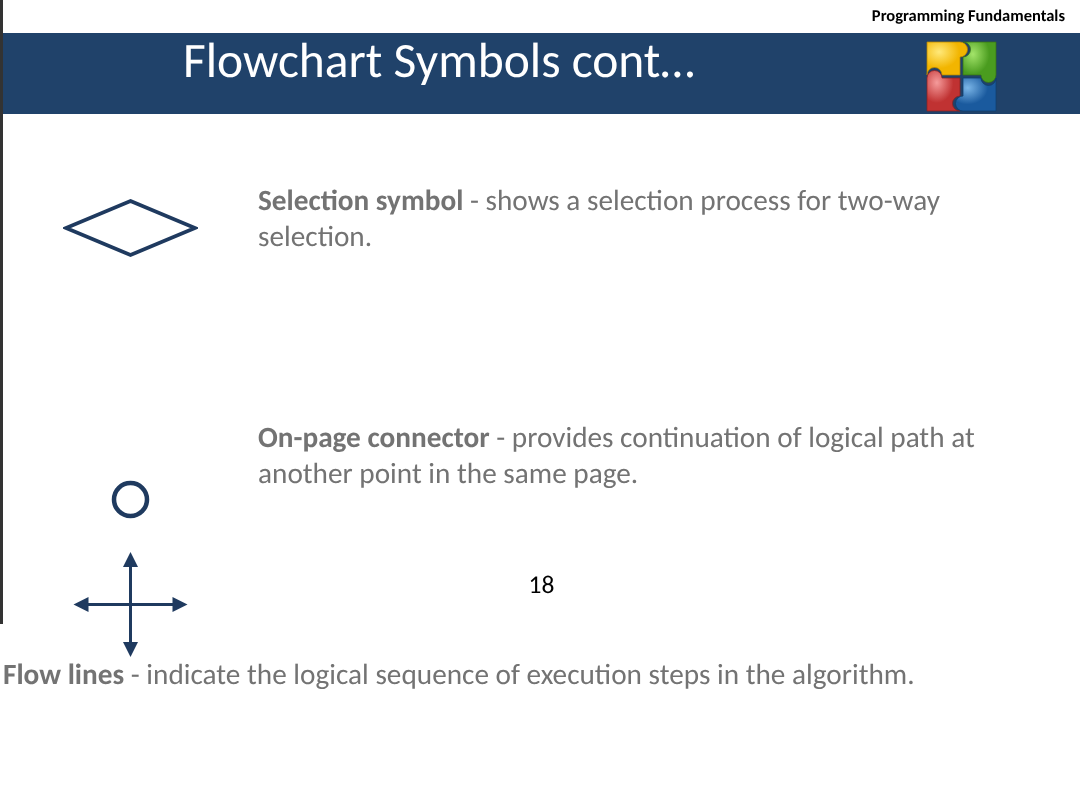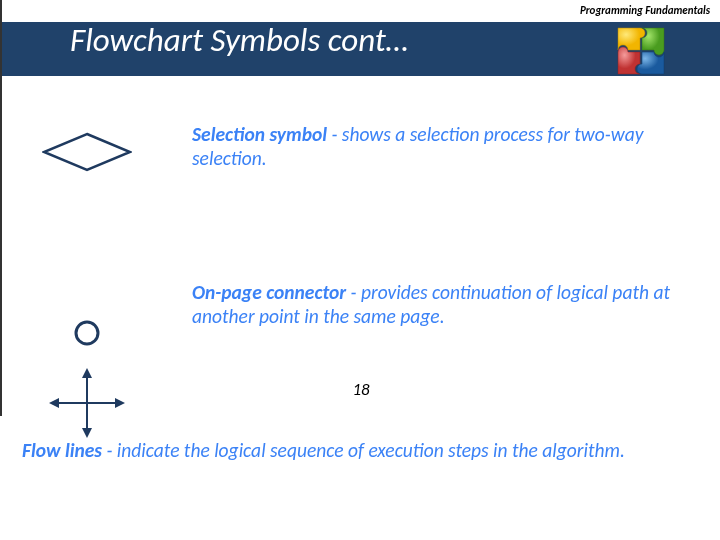--- a/index.html
+++ b/index.html
@@ -1,50 +1,49 @@
 <!DOCTYPE html>
 <html><head>
 <meta charset="utf-8">
 <style>
   * { box-sizing: border-box; margin: 0; padding: 0; }
   html, body { width: 720px; height: 540px; font-family: Calibri, Arial, sans-serif; background: #fff; }
   .slide {
     width: 720px; height: 416px; position: relative;
     border-left: 2px solid #333;
-    font-style: italic;
   }
   .header-label {
     position: absolute; top: 4px; right: 10px;
     font-size: 11px; font-weight: bold; color: #000;
   }
   .title-bar {
     position: absolute; top: 22px; left: 0; width: 100%; height: 54px;
     background: #20426a;
-    display: flex; align-items: flex-start; padding-left: 68px;
+    display: flex; align-items: flex-start; padding-left: 120px;
   }
   .title-text {
     font-size: 33px; color: #fff; font-weight: 400;
     position: relative; top: -2px;
   }
   .puzzle {
     position: absolute; top: 18px; right: 40px; width: 80px; height: 80px;
   }
   .content {
     position: absolute; top: 108px; left: 0; width: 100%; height: 400px;
   }
   .row {
     position: absolute; left: 0; width: 100%;
     display: flex; align-items: flex-start;
   }
   .icon-cell {
     width: 170px; flex-shrink: 0; display: flex; align-items: center; justify-content: center;
     height: 100%;
   }
   .text-cell {
-    flex: 1; padding-right: 36px; font-size: 19.5px; line-height: 1.25; color: #3b82f6; margin-left: 20px;
+    flex: 1; padding-right: 36px; font-size: 19.5px; line-height: 1.25; color: #737373;
   }
   .text-cell b { font-weight: bold; }
   .page-num {
     position: absolute; bottom: 16px; left: 50%; transform: translateX(-50%);
     font-size: 17px; color: #000;
   }
   .row1 { top: 14px; height: 60px; }
   .row2 { top: 92px; height: 60px; }
   .row3 { top: 172px; height: 85px; }
   .row4 { top: 260px; height: 70px; flex-direction: column; }

